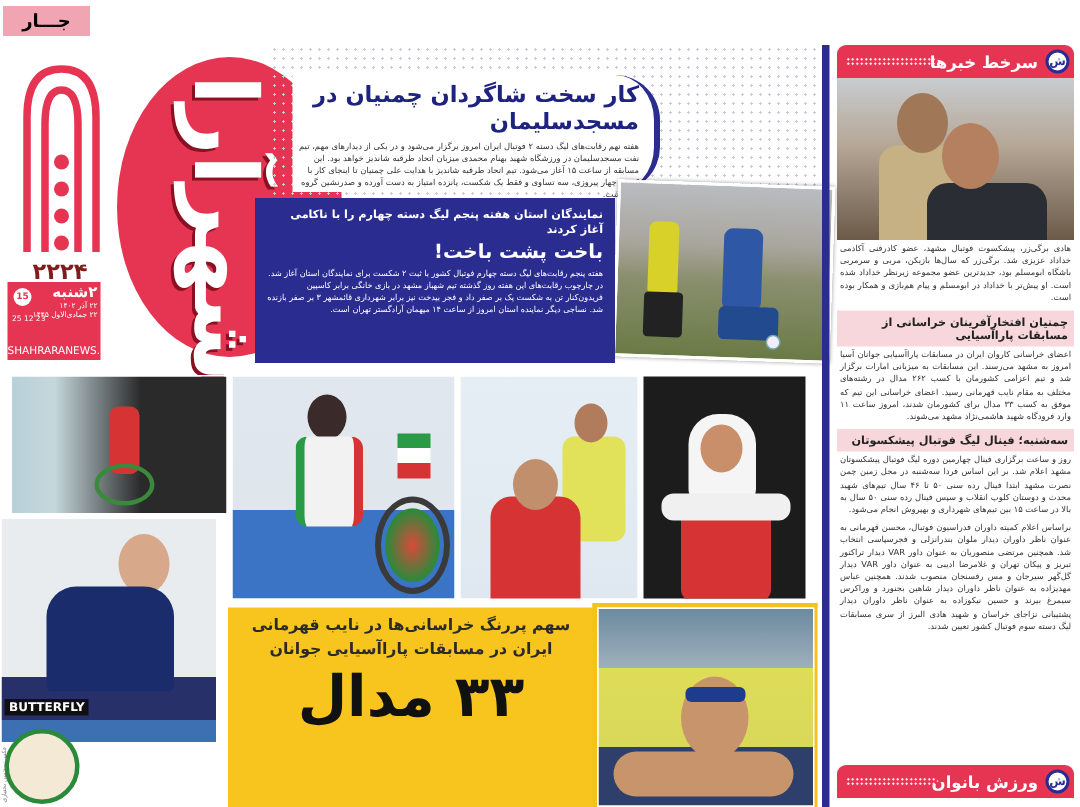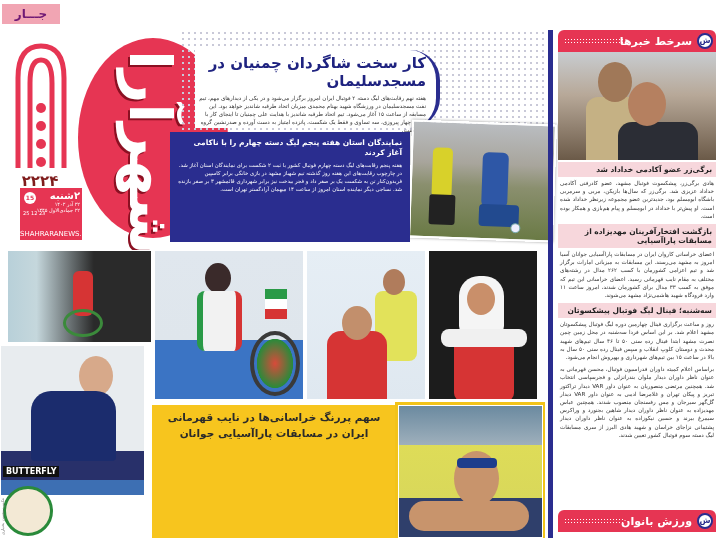--- a/index.html
+++ b/index.html
@@ -1,24 +1,24 @@
 <!DOCTYPE html>
 <html><head>
 <meta charset="utf-8">
 <style>
   * { box-sizing: border-box; margin: 0; padding: 0; }
   html, body { width: 720px; height: 538px; overflow: hidden; background: #ffffff; }
   body { position: relative; font-family: "DejaVu Sans", sans-serif; direction: ltr; }
 
   
-  .jar-tag { position: absolute; left: 2px; top: 4px; width: 58px; height: 20px; background: #f1a5b3; color: #701a75; font-weight: bold; font-size: 12px; text-align: center; line-height: 20px; }
+  .jar-tag { position: absolute; left: 2px; top: 4px; width: 58px; height: 20px; background: #f1a5b3; color: #000000; font-weight: bold; font-size: 12px; text-align: center; line-height: 20px; }
   .logo-block { position: absolute; left: 10px; top: 38px; width: 62px; height: 135px; }
   .logo-mark { position: absolute; left: 0; top: 0; width: 62px; height: 135px; }
   .logo-number { position: absolute; left: 8px; top: 172px; width: 64px; text-align: center; color: #7f1d1d; font-weight: bold; font-size: 15px; letter-spacing: 3px; }
-  .date-box { position: absolute; left: 20px; top: 188px; width: 62px; height: 52px; background: #e63553; color: #fff; padding: 2px; }
+  .date-box { position: absolute; left: 5px; top: 188px; width: 62px; height: 52px; background: #e63553; color: #fff; padding: 2px; }
   .date-day { font-size: 10px; font-weight: bold; text-align: right; direction: rtl; }
   .date-line { font-size: 5px; text-align: right; direction: rtl; line-height: 6px; }
   .date-circle { position: absolute; left: 4px; top: 4px; width: 12px; height: 12px; border-radius: 50%; background: #fff; color: #e63553; font-size: 6px; text-align: center; line-height: 12px; font-weight: bold; }
   .date-nums { position: absolute; left: 3px; top: 22px; font-size: 5px; }
   .website { position: absolute; left: 0; bottom: 2px; width: 100%; font-size: 7px; letter-spacing: 0px; }
 
   .big-circle { position: absolute; left: 78px; top: 38px; width: 150px; height: 200px; border-radius: 50%; background: #e63553; }
   .shahr-text { position: absolute; left: 80px; top: 50px; width: 100px; height: 180px; color: #fff; font-size: 58px; font-weight: bold; line-height: 60px; text-align: center; writing-mode: vertical-rl; text-shadow: 2px 2px 0 #8b1022; }
 
   
@@ -137,20 +137,21 @@
 <div class="football-photo">
   <div class="player-yellow"></div>
   <div class="player-yellow-legs"></div>
   <div class="player-blue"></div>
   <div class="player-blue-legs"></div>
   <div class="ball"></div>
 </div>
 
 <div class="blue-article">
   <div class="blue-kicker">نمایندگان استان هفته پنجم لیگ دسته چهارم را با ناکامی آغاز کردند</div>
+  <div class="blue-headline">باخت پشت باخت!</div>
   <div class="blue-body">هفته پنجم رقابت‌های لیگ دسته چهارم فوتبال کشور با ثبت ۲ شکست برای نمایندگان استان آغاز شد. در چارچوب رقابت‌های این هفته روز گذشته تیم شهباز مشهد در بازی خانگی برابر کاسپین فریدون‌کنار تن به شکست یک بر صفر داد و فجر بیدخت نیز برابر شهرداری قائمشهر ۳ بر صفر بازنده شد. نساجی دیگر نماینده استان امروز از ساعت ۱۴ میهمان آرادگستر تهران است.</div>
 </div>
 
 <div class="right-blue-bar"></div>
 
 <div class="photo p-weight">
   <div class="figure"></div>
   <div class="wheel"></div>
 </div>
 <div class="photo p-pingpong">
@@ -174,20 +175,21 @@
 </div>
 <div class="photo p-lifter-girl">
   <div class="scarf"></div>
   <div class="face"></div>
   <div class="suit"></div>
   <div class="arms"></div>
 </div>
 
 <div class="yellow-box">
   <div class="yellow-kicker">سهم پررنگ خراسانی‌ها در نایب قهرمانی ایران در مسابقات پاراآسیایی جوانان</div>
+  <div class="yellow-big">۳۳ مدال</div>
 </div>
 
 <div class="yellow-frame"></div>
 <div class="photo p-swimmer">
   <div class="face"></div>
   <div class="goggles"></div>
   <div class="arm"></div>
 </div>
 
 <div class="right-col">
@@ -197,25 +199,24 @@
     <span class="section-icon">ش</span>
   </div>
   <div class="news-photo">
     <div class="man1-body"></div>
     <div class="man1"></div>
     <div class="man2-body"></div>
     <div class="man2"></div>
   </div>
 
   <div>
-    <div class="sub-headline">برگی‌زر عضو آکادمی خداداد شد</div>
     <div class="sub-body">هادی برگی‌زر، پیشکسوت فوتبال مشهد، عضو کادرفنی آکادمی خداداد عزیزی شد. برگی‌زر که سال‌ها بازیکن، مربی و سرمربی باشگاه ابومسلم بود، جدیدترین عضو مجموعه زیرنظر خداداد شده است. او پیش‌تر با خداداد در ابومسلم و پیام هم‌بازی و همکار بوده است.</div>
   </div>
   <div>
-    <div class="sub-headline">بازگشت افتخارآفرینان مهدیزاده از مسابقات پاراآسیایی</div>
+    <div class="sub-headline">چمنیان افتخارآفرینان خراسانی از مسابقات پاراآسیایی</div>
     <div class="sub-body">اعضای خراسانی کاروان ایران در مسابقات پاراآسیایی جوانان آسیا امروز به مشهد می‌رسند. این مسابقات به میزبانی امارات برگزار شد و تیم اعزامی کشورمان با کسب ۲۶۲ مدال در رشته‌های مختلف به مقام نایب قهرمانی رسید. اعضای خراسانی این تیم که موفق به کسب ۳۳ مدال برای کشورمان شدند، امروز ساعت ۱۱ وارد فرودگاه شهید هاشمی‌نژاد مشهد می‌شوند.</div>
   </div>
   <div>
     <div class="sub-headline">سه‌شنبه؛ فینال لیگ فوتبال پیشکسوتان</div>
     <div class="sub-body">روز و ساعت برگزاری فینال چهارمین دوره لیگ فوتبال پیشکسوتان مشهد اعلام شد. بر این اساس فردا سه‌شنبه در محل زمین چمن نصرت مشهد ابتدا فینال رده سنی ۵۰ تا ۴۶ سال تیم‌های شهید محدث و دوستان کلوپ انقلاب و سپس فینال رده سنی ۵۰ سال به بالا در ساعت ۱۵ بین تیم‌های شهرداری و بهپروش انجام می‌شود.</div>
   </div>
   <div>
     <div class="sub-body">براساس اعلام کمیته داوران فدراسیون فوتبال، محسن قهرمانی به عنوان ناظر داوران دیدار ملوان بندرانزلی و فجرسپاسی انتخاب شد. همچنین مرتضی منصوریان به عنوان داور VAR دیدار تراکتور تبریز و پیکان تهران و غلامرضا ادیبی به عنوان داور VAR دیدار گل‌گهر سیرجان و مس رفسنجان منصوب شدند. همچنین عباس مهدیزاده به عنوان ناظر داوران دیدار شاهین بجنورد و وراکرس سیمرغ بیرند و حسین نیکوزاده به عنوان ناظر داوران دیدار پشتیبانی نزاجای خراسان و شهید هادی البرز از سری مسابقات لیگ دسته سوم فوتبال کشور تعیین شدند.</div>
   </div>
 

